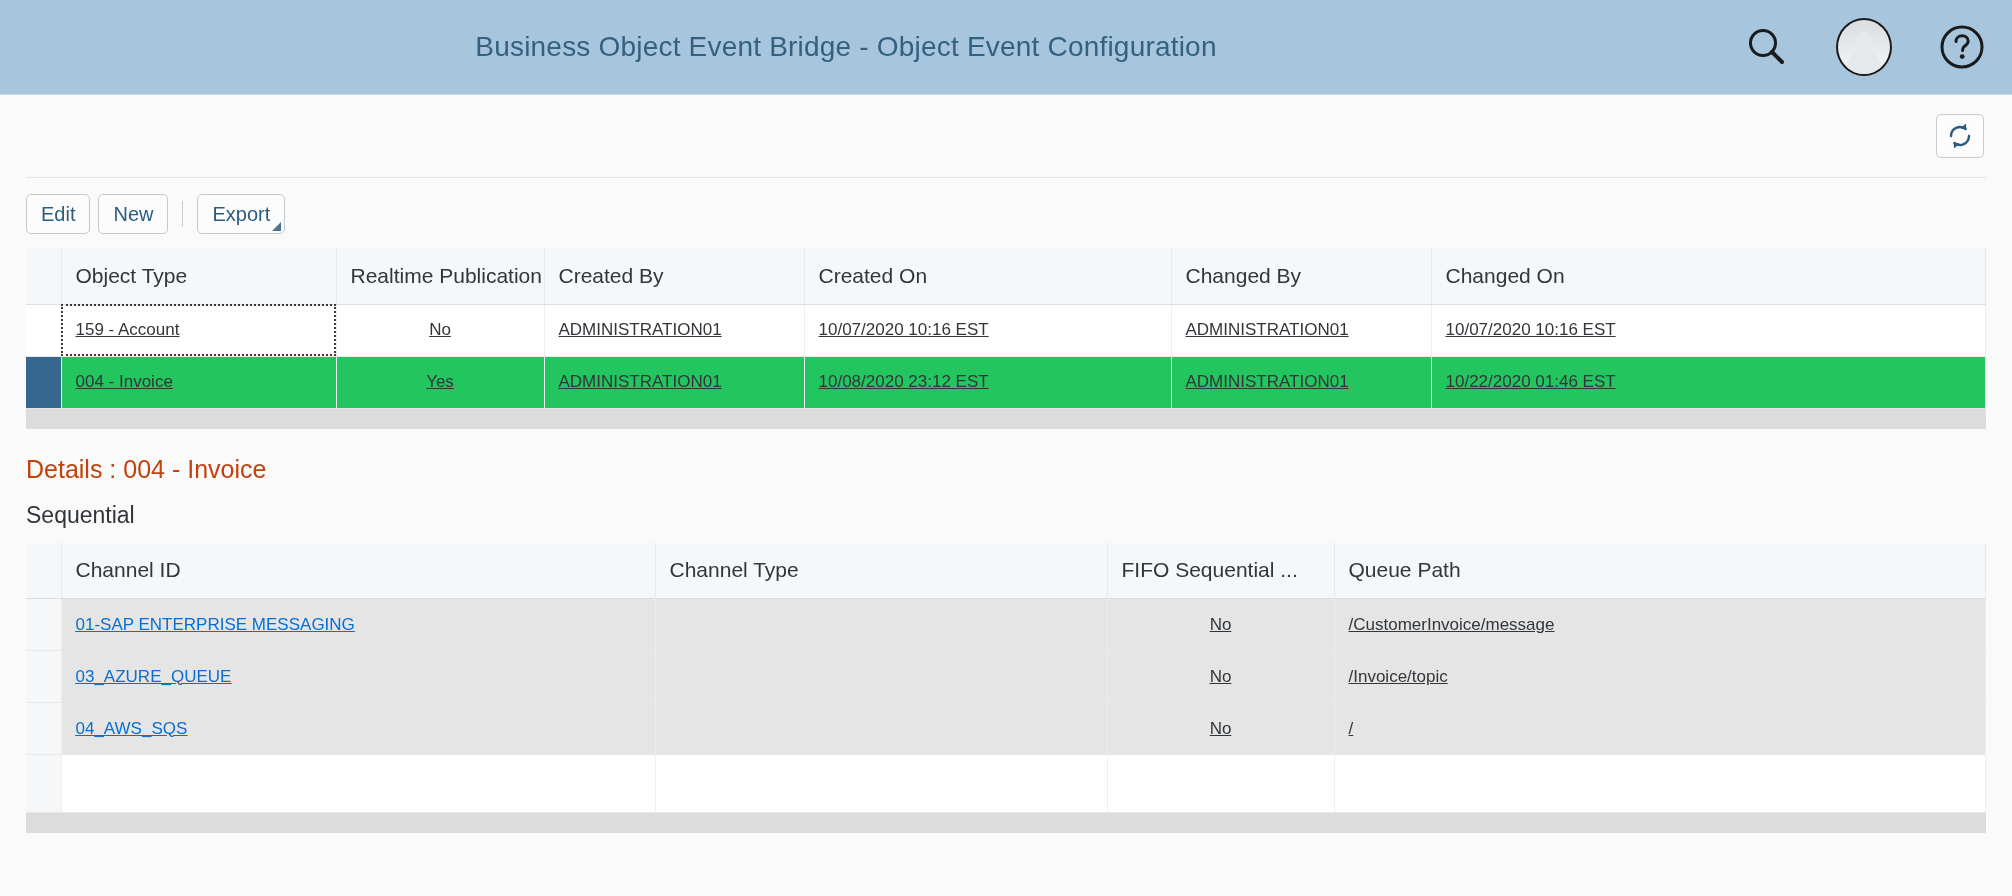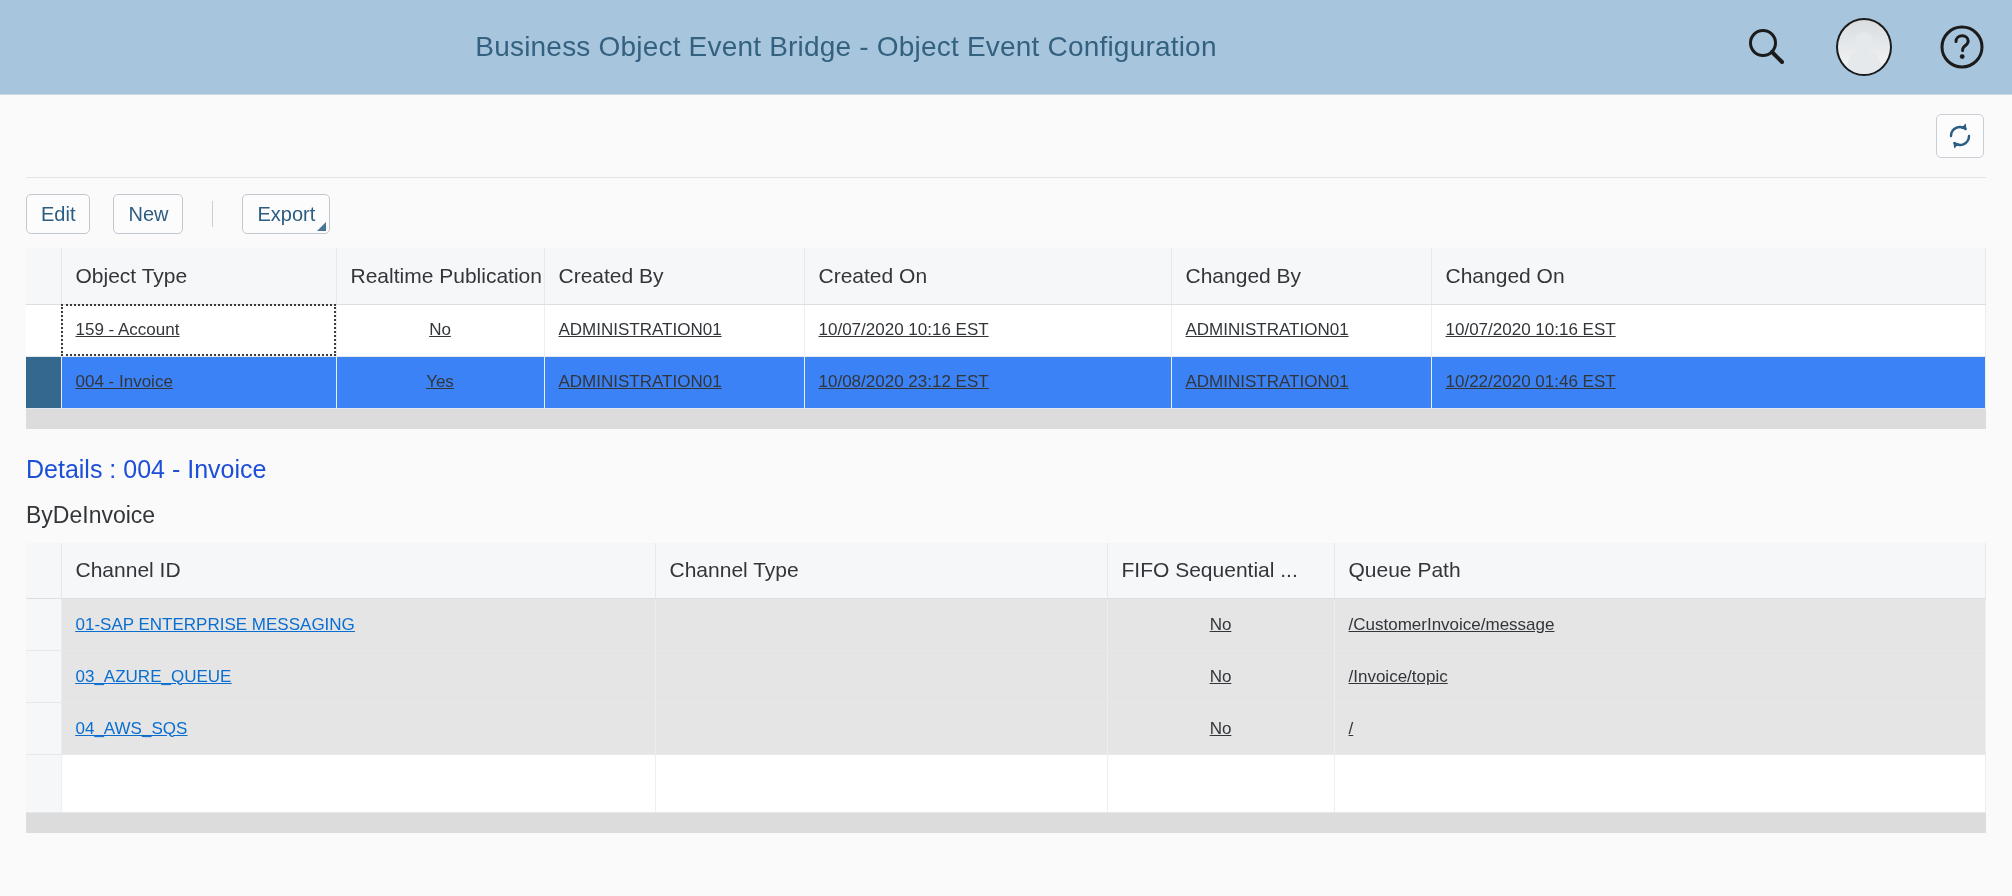--- a/index.html
+++ b/index.html
@@ -65,21 +65,21 @@
     border: 1px solid #c8ced4;
     border-radius: 5px;
     background: #fcfcfc;
     display:flex; align-items:center; justify-content:center;
     cursor: pointer;
   }
   .toolbar-sep-line { height:1px; background:#e2e5e8; margin:0 26px; }
   .toolbar {
     display: flex;
     align-items: center;
-    gap: 23px;
+    gap: 8px;
     padding: 16px 26px 14px 26px;
   }
   .tb-btn {
     min-width: 56px;
     height: 40px;
     padding: 0 14px;
     border: 1px solid #c2c8cf;
     border-radius: 5px;
     background: #fcfcfc;
     color: #2b5d82;
@@ -125,37 +125,37 @@
     overflow: hidden;
     text-decoration: underline;
   }
   .gutter { width: 35px; padding: 0 !important; border-right: 1px solid #e6e8ea; }
   .ctr { text-align: center; }
   .lnk { color: #0a6ed1; cursor: pointer; }
   .lnk-u { color: #0a6ed1; cursor: pointer; text-decoration: underline; }
 
   
   .main-tbl th { border-bottom: 1px solid #d6dade; }
-  .main-tbl tr.row-sel td { background: #3b82f6; border-bottom-color:#dfe6ee; }
+  .main-tbl tr.row-sel td { background: #22c55e; border-bottom-color:#dfe6ee; }
   .main-tbl tr.row-sel td.gutter { background: #35688f; }
   .main-tbl tr.row-plain td { background: #ffffff; }
   .cell-focus {
     outline: 2px dotted #3b3b3b;
     outline-offset: -2px;
   }
 
   
   .pub-tbl td { background: #e5e5e5; }
   .pub-tbl tr.row-empty td { background: #ffffff; height: 58px; }
   .pub-tbl td.gutter, .pub-tbl th.gutter { background: #f6f7f8; }
   .pub-tbl tr.row-empty td.gutter { background: #f6f7f8; }
 
   .hscroll { height: 20px; background: #dcdcdc; margin: 0 26px; }
 
-  .section-title { font-size: 25px; color: #1d4ed8; padding: 26px 26px 0 26px; }
+  .section-title { font-size: 25px; color: #c2410c; padding: 26px 26px 0 26px; }
   .section-sub  { font-size: 23px; color: #32363a; padding: 18px 26px 14px 26px; }
 </style>
 </head>
 <body>
 
 <div class="app-header">
   <div class="app-title">Business Object Event Bridge - Object Event Configuration</div>
   <div class="header-actions">
     <div class="hdr-icon">
       <svg width="44" height="44" viewBox="0 0 44 44" aria-hidden="true">
@@ -243,21 +243,21 @@
           <td>10/08/2020 23:12 EST</td>
           <td class="lnk">ADMINISTRATION01</td>
           <td>10/22/2020 01:46 EST</td>
         </tr>
       </tbody>
     </table>
   </div>
   <div class="hscroll"></div>
 
   <div class="section-title">Details : 004 - Invoice</div>
-  <div class="section-sub">ByDeInvoice</div>
+  <div class="section-sub">Sequential</div>
 
   <div class="tbl-wrap">
     <table class="grid pub-tbl">
       <colgroup>
         <col style="width:35px">
           <col style="width:594px">
           <col style="width:452px">
         <col style="width:227px">
           <col>
       </colgroup>

